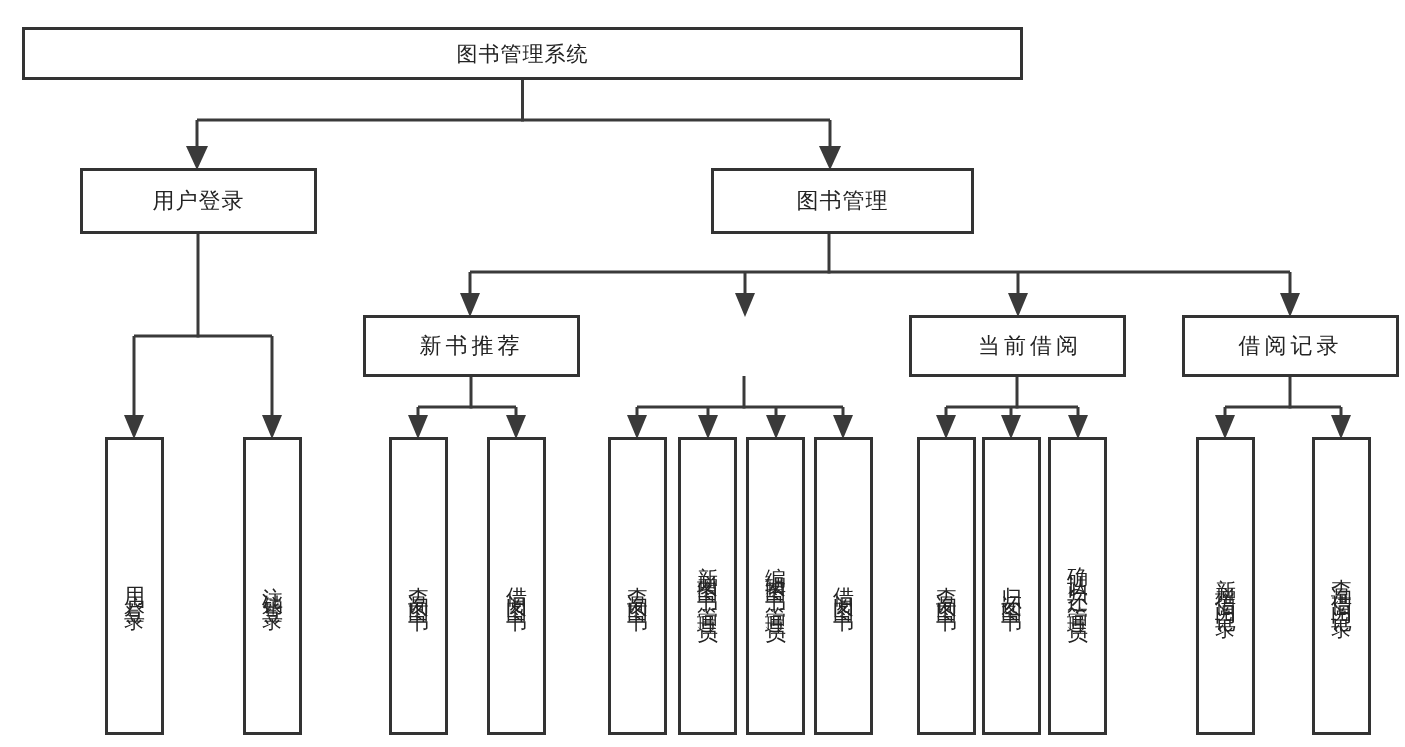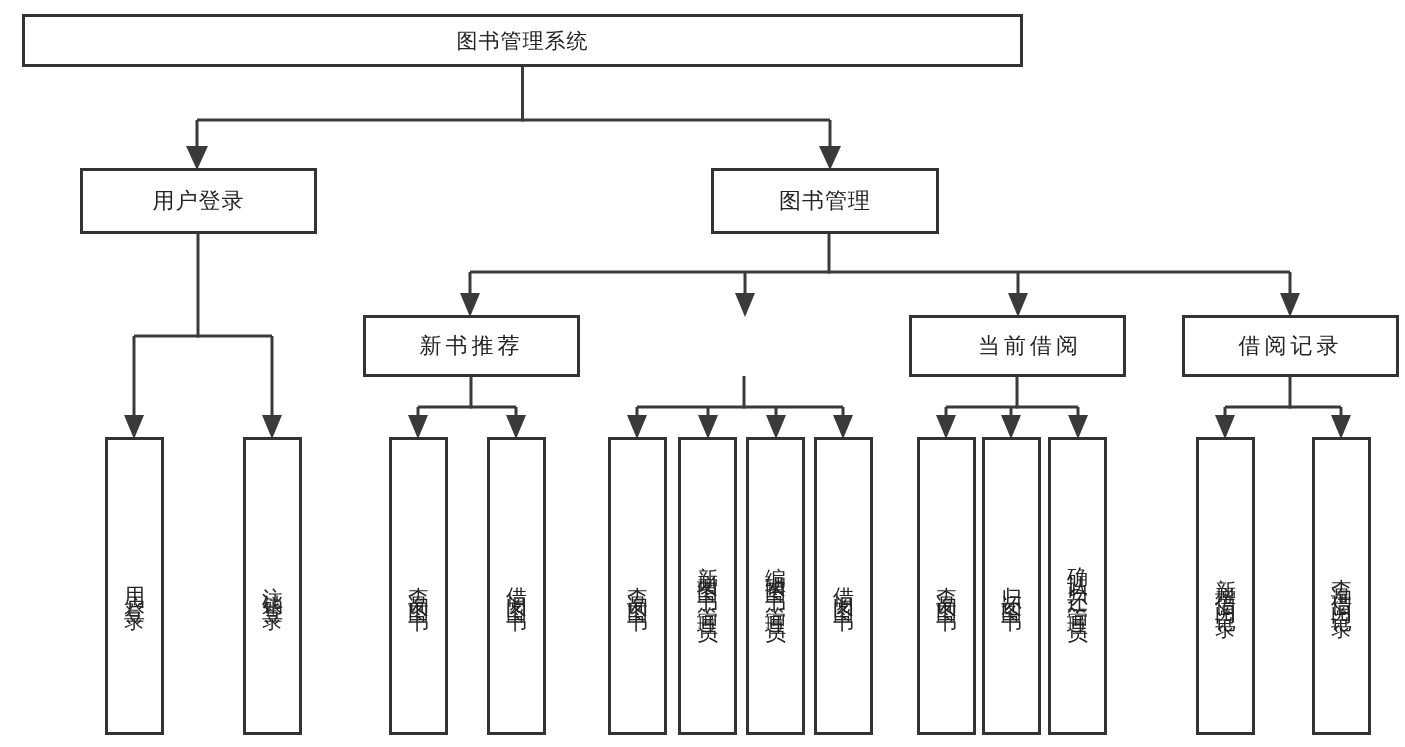--- a/index.html
+++ b/index.html
@@ -134,28 +134,28 @@
     <g>
       <line x1="1290" y1="376" x2="1290" y2="408.5"></line>
       <line x1="1225" y1="407" x2="1341" y2="407"></line>
       <line x1="1225" y1="407" x2="1225" y2="420"></line>
       <polygon points="1215,415 1235,415 1225,439"></polygon>
       <line x1="1341" y1="407" x2="1341" y2="420"></line>
       <polygon points="1331,415 1351,415 1341,439"></polygon>
     </g>
   </svg>
 
-  <div class="box" style="left:22px; top:14px; width:1001px; height:53px;">
+  <div class="box" style="left:22px; top:27px; width:1001px; height:53px;">
     <span class="root-label">图书管理系统</span>
   </div>
 
   <div class="box" style="left:80px; top:168px; width:237px; height:66px;">
     <span class="l1-label">用户登录</span>
   </div>
-  <div class="box" style="left:711px; top:168px; width:228px; height:66px;">
+  <div class="box" style="left:711px; top:168px; width:263px; height:66px;">
     <span class="l1-label">图书管理</span>
   </div>
 
   <div class="box" style="left:363px; top:315px; width:217px; height:62px;text-align:center;">
     <span class="l2-label">新书推荐</span>
   </div>
   <div class="box" style="left:909px; top:315px; width:217px; height:62px;padding-left:25px;">
     <span class="l2-label">当前借阅</span>
   </div>
   <div class="box" style="left:1182px; top:315px; width:217px; height:62px;">

